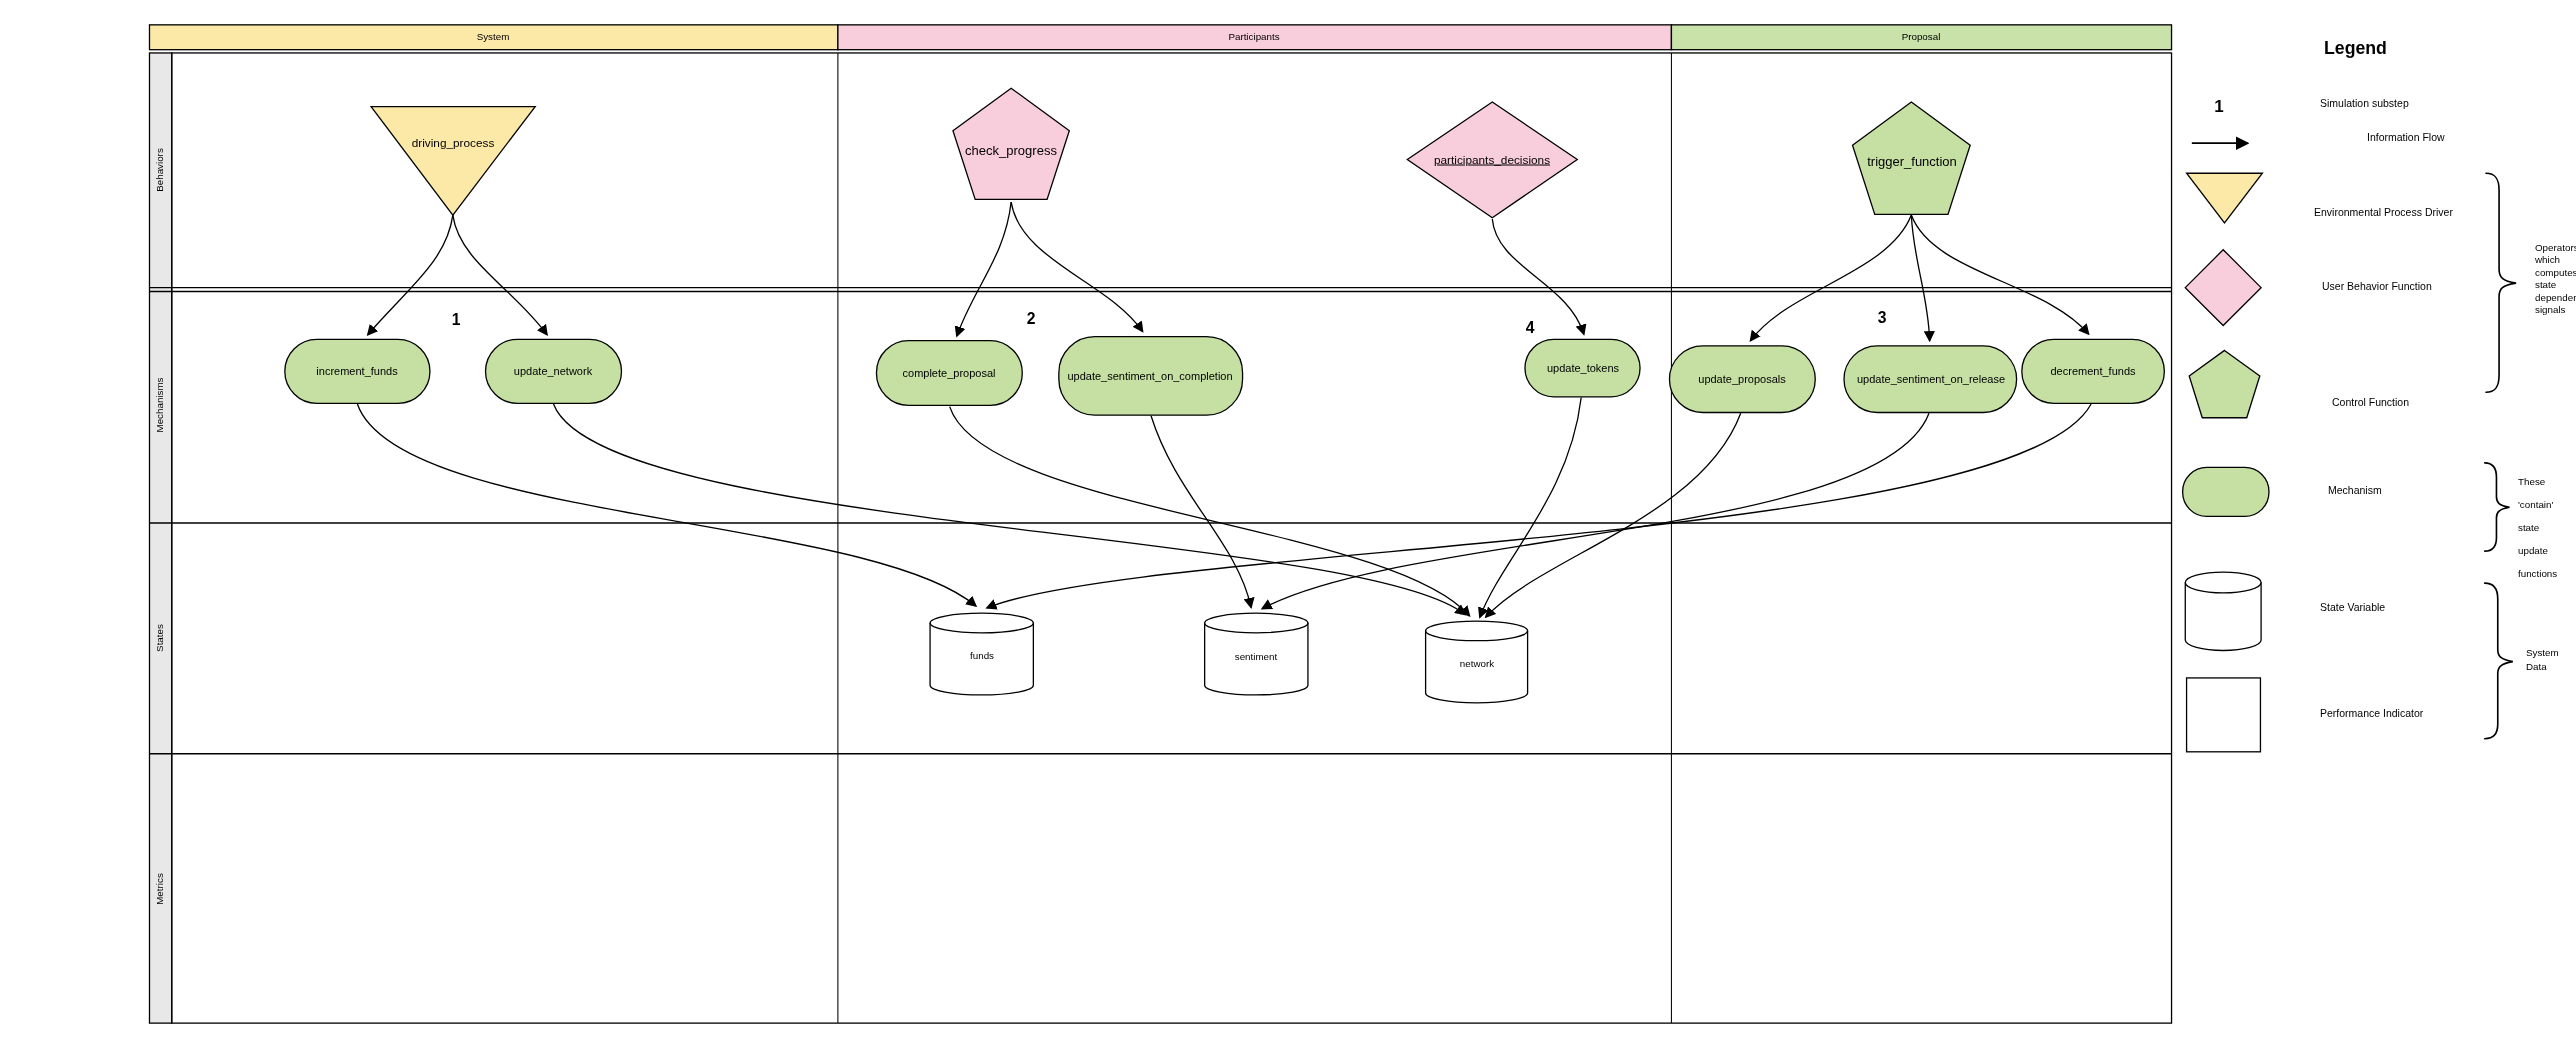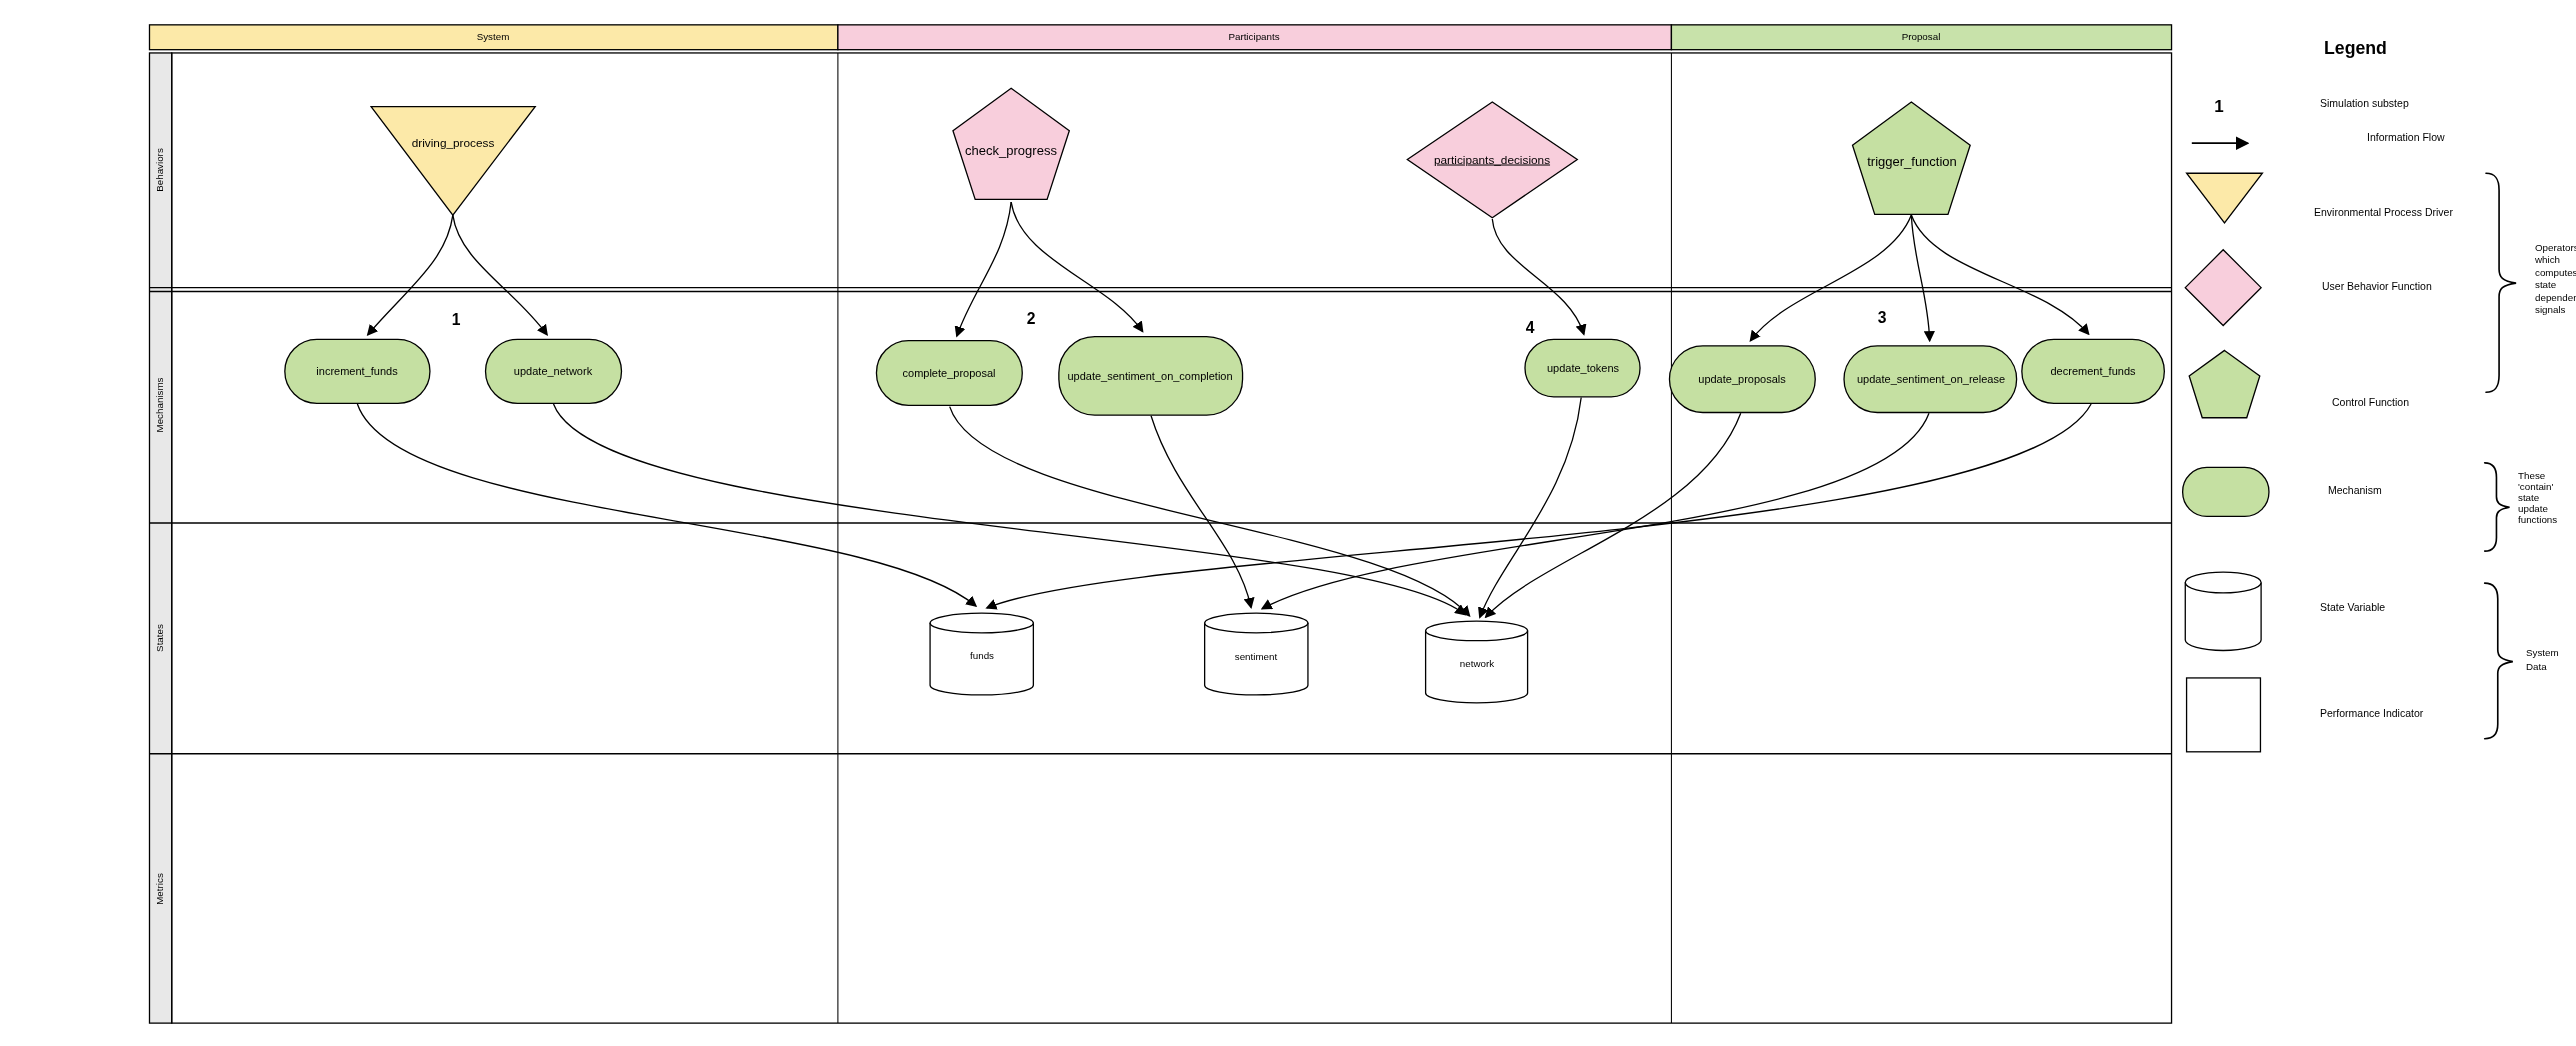--- a/index.html
+++ b/index.html
@@ -13,21 +13,21 @@
   .rowlbl{font-size:9.8px;transform:translate(-50%,-50%) rotate(-90deg);}
   .behlbl{font-size:11.8px;}
   .statelbl{font-size:9.8px;}
   .substep{font-size:15.7px;font-weight:bold;}
   .leg-title{position:absolute;font-size:17.7px;font-weight:bold;white-space:nowrap;}
   .leg-sample{font-size:17px;font-weight:bold;}
   .leg-label{position:absolute;transform:translate(0,-50%);font-size:10.5px;white-space:nowrap;}
   .annot{position:absolute;font-size:9.8px;white-space:pre-line;line-height:13px;}
   .annot-op{line-height:12.4px;}
   .annot-sys{line-height:14.4px;}
-  .annot-contain{line-height:11px;}
+  .annot-contain{line-height:23px;}
 </style>
 </head>
 <body>
 
 <div id="canvas">
 
 <svg width="2576" height="1046" viewBox="0 0 3939 1600">
   <defs>
     <marker id="arrow" viewBox="0 0 10 10" refX="8.5" refY="5" markerWidth="8.5" markerHeight="8.5" orient="auto-start-reverse">
       <path d="M0,0 L10,5 L0,10 z" fill="#000"></path>

